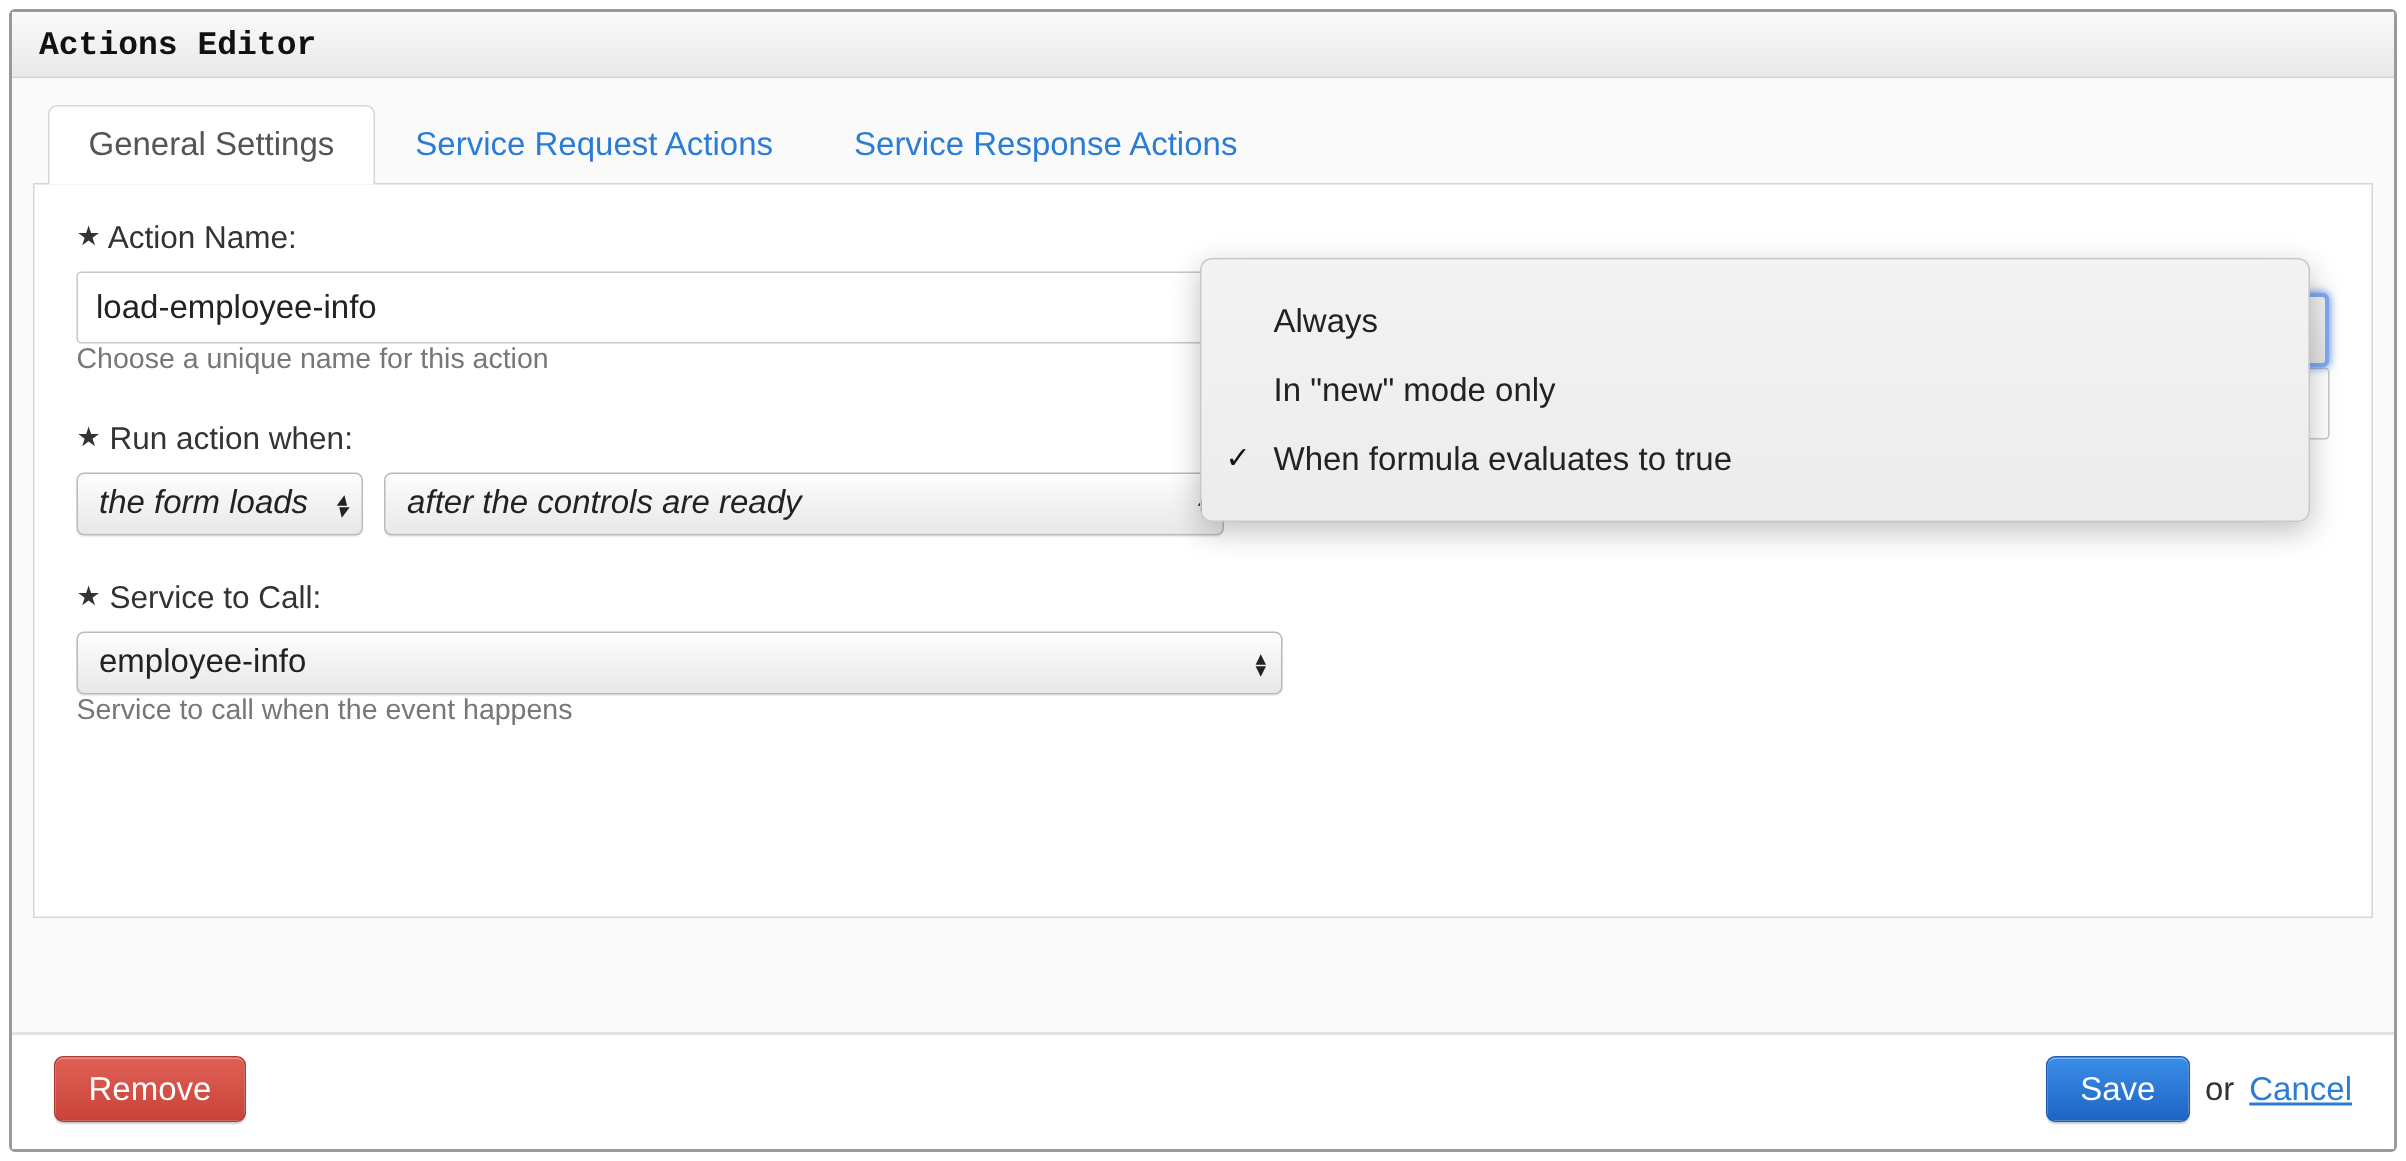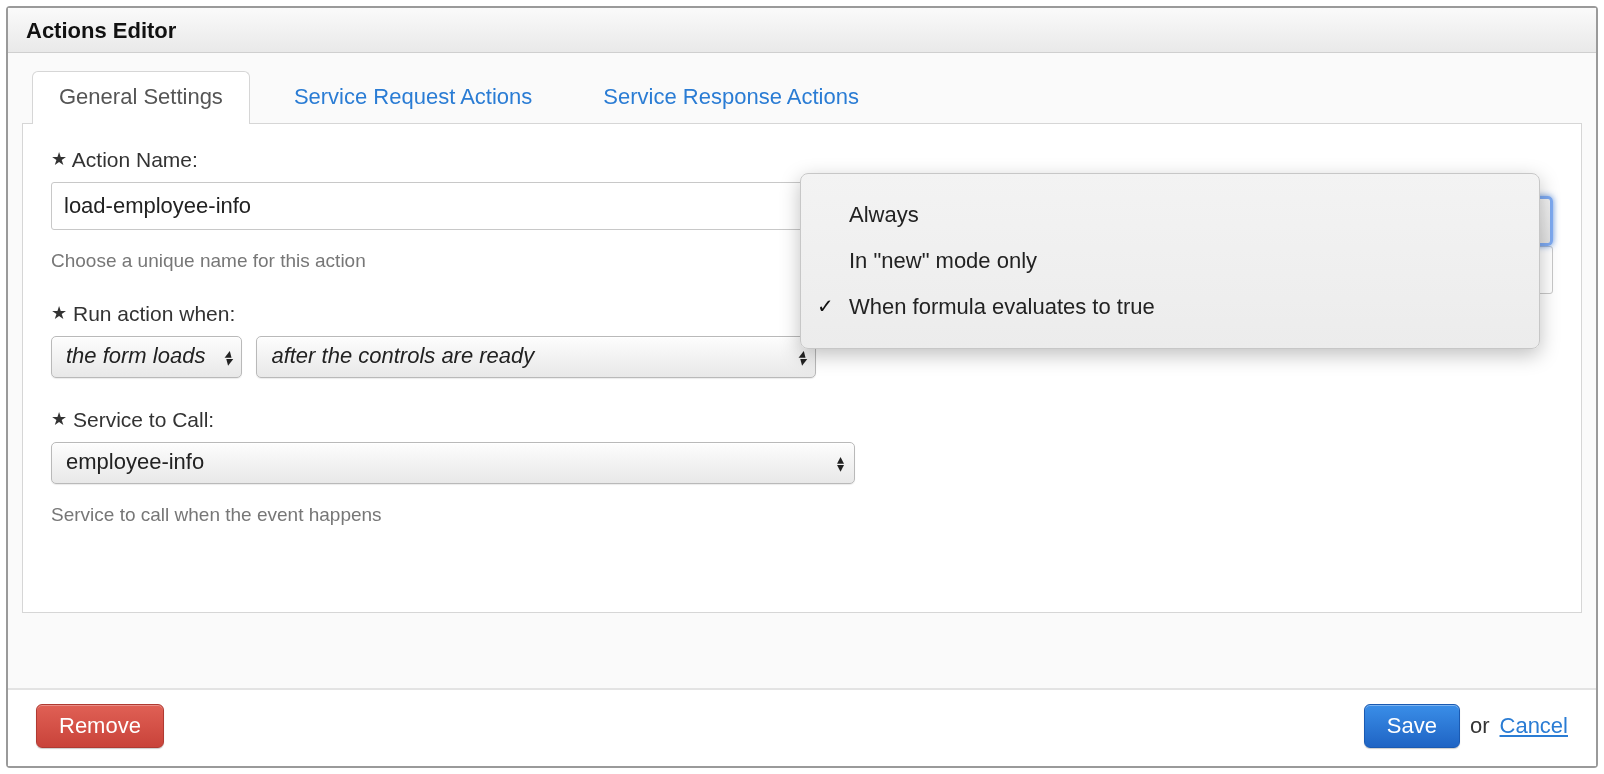--- a/index.html
+++ b/index.html
@@ -22,30 +22,31 @@
     display:flex;
     flex-direction:column;
   }
   .dialog-header {
     padding:10px 18px 8px 18px;
     font-weight:700;
     font-size:22px;
     color:#111;
     background:linear-gradient(#fafafa,#e9e9e9);
     border-bottom:1px solid #cfcfcf;
+    font-family:Liberation Mono, monospace;
   }
   .dialog-body {
     flex:1;
     padding:18px 14px 0 14px;
     position:relative;
   }
   
   .tabs {
     display:flex;
-    gap:17px;
+    gap:0;
     margin-left:10px;
   }
   .tab {
     padding:12px 26px 14px 26px;
     font-size:22px;
     color:#2a7cd4;
     cursor:pointer;
     border:1px solid transparent;
     border-bottom:none;
     background:transparent;
@@ -82,21 +83,21 @@
     padding:10px 12px;
     border:1px solid #c8c8c8;
     border-radius:3px;
     background:#fff;
     color:#222;
     font-family:inherit;
   }
   .hint {
     font-size:19px;
     color:#777;
-    margin-top:20px;
+    margin-top:0;
   }
   .select-group { display:flex; gap:14px; margin-top:6px;font-style:italic;}
   .select {
     font-size:22px;
     padding:6px 36px 8px 14px;
     border:1px solid #b9b9b9;
     border-radius:5px;
     background:linear-gradient(#fdfdfd,#e8e8e8);
     color:#222;
     position:relative;

